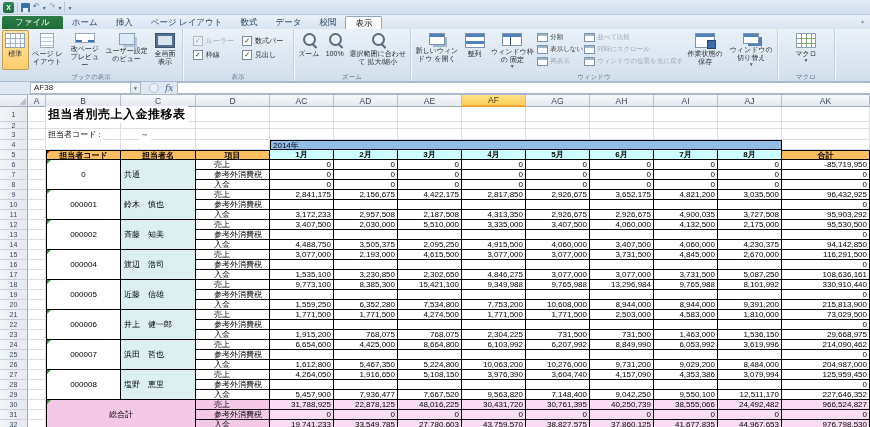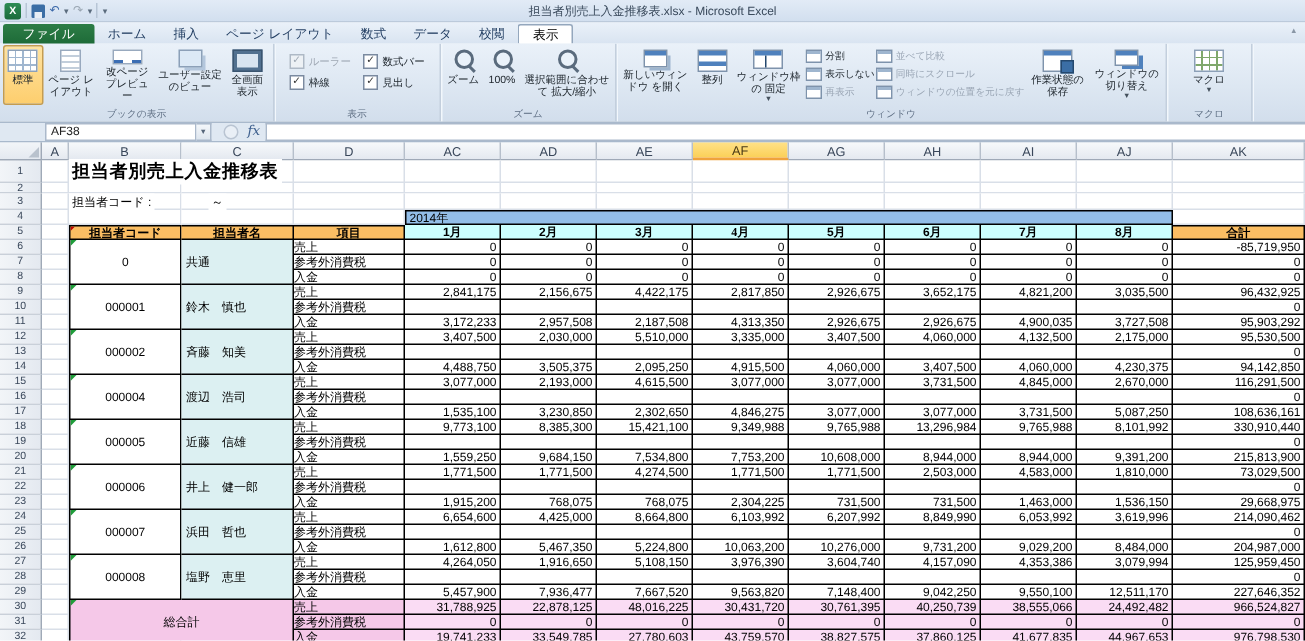--- a/index.html
+++ b/index.html
@@ -94,21 +94,21 @@
   .hcell.sel{background:linear-gradient(#FFE187,#FBD058);border-bottom:2px solid #F0A23C;color:#4A3A16;}
   .corner{background:linear-gradient(#F2F5F8,#E4E9F0);border-right:1px solid #9FA9B7;border-bottom:1px solid #9FA9B7;position:relative;}
   .corner:after{content:"";position:absolute;right:1px;bottom:1px;border-left:7px solid transparent;border-bottom:7px solid #B9C2CD;}
   .gut{background:linear-gradient(to right,#F2F5F8,#E4E9F0);border-right:1px solid #9FA9B7;border-bottom:1px solid #C9D0D9;
     font-size:7px;color:#39475A;display:flex;align-items:center;justify-content:center;box-sizing:border-box;overflow:hidden;}
   .bgc{background:#fff;border-right:1px solid #D9DFE8;border-bottom:1px solid #D9DFE8;box-sizing:border-box;}
   .tc{background:#fff;border-right:1px solid #000;border-bottom:1px solid #000;box-sizing:border-box;
     font-size:8px;color:#000;display:flex;align-items:center;overflow:hidden;position:relative;line-height:9px;}
   .bt{border-top:1px solid #000;} .bl{border-left:1px solid #000;}
   .val{justify-content:flex-end;padding-right:2px;}
-  .item{padding-left:0;}
+  .item{padding-left:18px;}
   .codec{justify-content:center;}
   .namec{padding-left:3px;}
   .hdr{justify-content:center;font-weight:bold;}
   .yearc{padding-left:2px;}
   .totalc{justify-content:center;}
   .tri{position:absolute;left:0;top:0;width:0;height:0;border-top:4px solid #1F9D3A;border-right:4px solid transparent;}
   .rtri{position:absolute;left:0;top:0;width:0;height:0;border-top:3px solid #C00000;border-right:3px solid transparent;}
   .ovl{display:flex;align-items:center;overflow:visible;position:relative;z-index:2;}
   .ovl .txt{background:#fff;white-space:nowrap;padding:0 2px;}
   #title-ovl .txt{font-weight:bold;font-size:12px;letter-spacing:0.5px;}
@@ -124,21 +124,20 @@
       <span class="xlicon">X</span>
       <span class="qsep"></span>
       <span class="saveicon"></span>
       <span class="qbtn">↶</span>
         <span class="qdrop">▾</span>
       <span class="qbtn gray">↷</span>
         <span class="qdrop">▾</span>
       <span class="qsep"></span>
       <span class="qdrop">▾</span>
     </div>
-    <div id="win-title">担当者別売上入金推移表.xlsx  -  Microsoft Excel</div>
   </div>
 
   <div id="tabrow">
     <div class="tab file">ファイル</div>
       <div class="tab">ホーム</div>
       <div class="tab">挿入</div>
       <div class="tab">ページ レイアウト</div>
       <div class="tab">数式</div>
       <div class="tab">データ</div>
       <div class="tab">校閲</div>
@@ -923,21 +922,21 @@
         <div class="tc val" style="grid-area: 20 / 7;"></div>
         <div class="tc val" style="grid-area: 20 / 8;"></div>
         <div class="tc val" style="grid-area: 20 / 9;"></div>
         <div class="tc val" style="grid-area: 20 / 10;"></div>
         <div class="tc val" style="grid-area: 20 / 11;"></div>
         <div class="tc val" style="grid-area: 20 / 12;"></div>
         <div class="tc val" style="grid-area: 20 / 13;"></div>
         <div class="tc val" style="grid-area: 20 / 14;">0</div>
         <div class="tc item" style="grid-area: 21 / 5;">入金</div>
         <div class="tc val" style="grid-area: 21 / 6;">1,559,250</div>
-        <div class="tc val" style="grid-area: 21 / 7;">9,684,150</div>
+        <div class="tc val" style="grid-area: 21 / 7;">6,352,280</div>
         <div class="tc val" style="grid-area: 21 / 8;">7,534,800</div>
         <div class="tc val" style="grid-area: 21 / 9;">7,753,200</div>
         <div class="tc val" style="grid-area: 21 / 10;">10,608,000</div>
         <div class="tc val" style="grid-area: 21 / 11;">8,944,000</div>
         <div class="tc val" style="grid-area: 21 / 12;">8,944,000</div>
         <div class="tc val" style="grid-area: 21 / 13;">9,391,200</div>
         <div class="tc val" style="grid-area: 21 / 14;">215,813,900</div>
         <div class="tc codec bl" style="grid-area: 22 / 3 / span 3;">000006<span class="tri"></span></div>
         <div class="tc namec" style="grid-area: 22 / 4 / span 3; background: rgb(220, 240, 242);">井上　健一郎</div>
         <div class="tc item" style="grid-area: 22 / 5;">売上</div>

